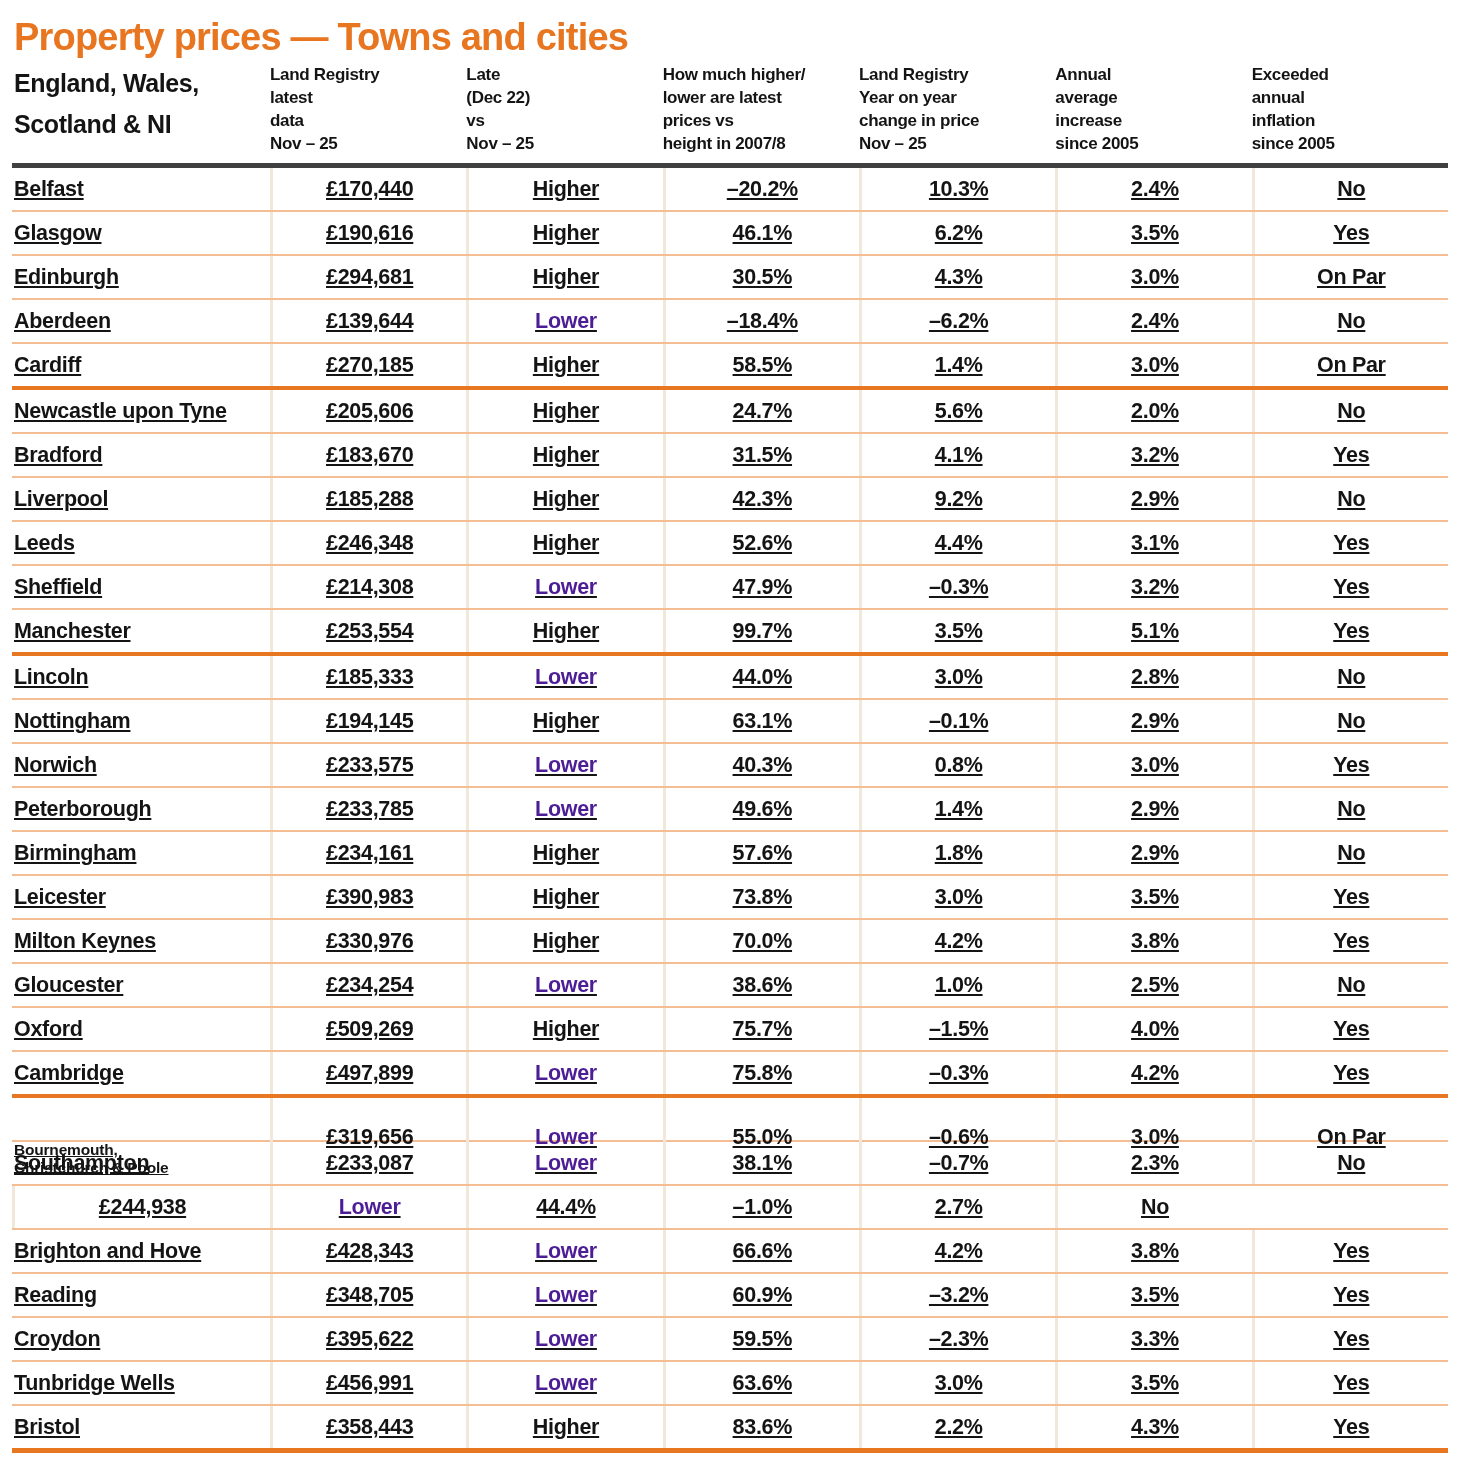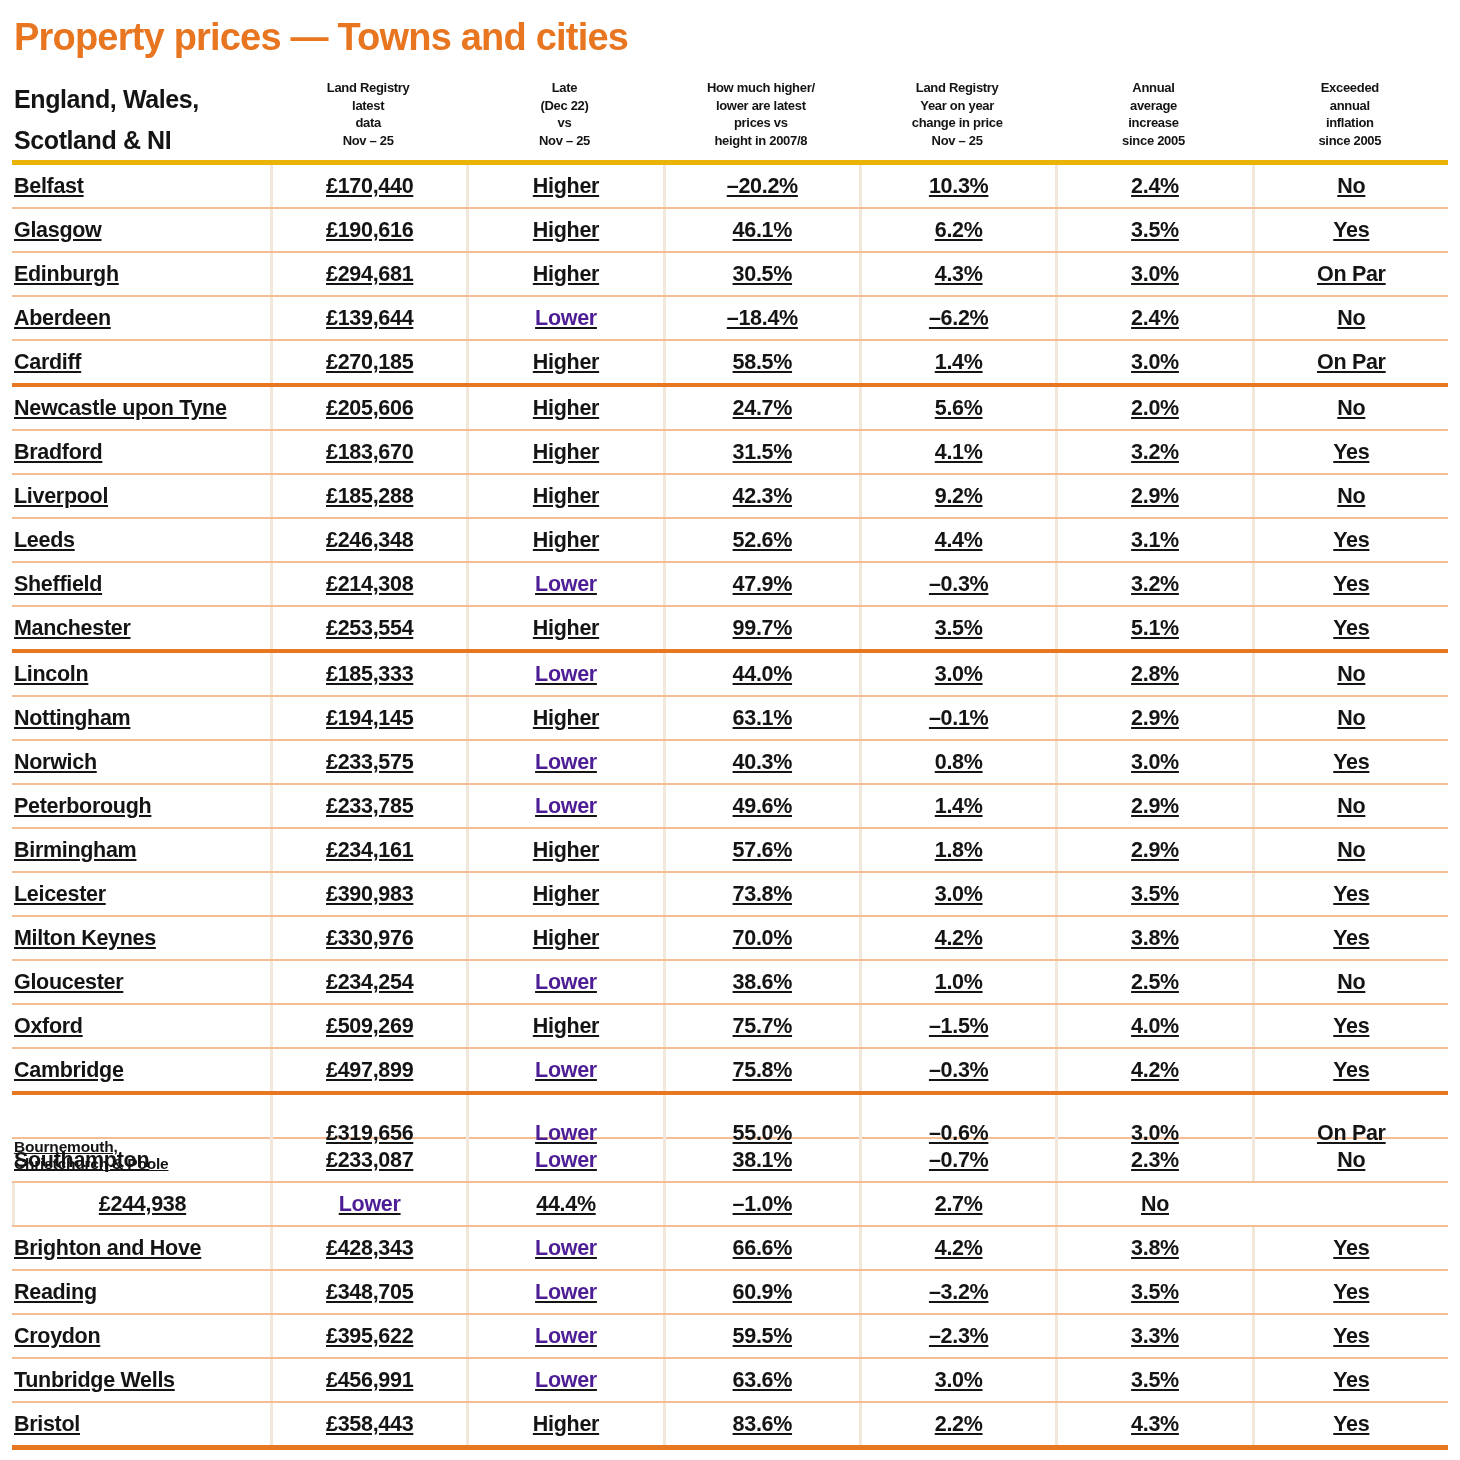--- a/index.html
+++ b/index.html
@@ -9,37 +9,36 @@
     color: #141414;
     overflow: hidden;
   }
   .wrap { padding: 8px 12px 0 12px; }
 
   .title {
     color: #e87520;
     font-size: 38px;
     font-weight: bold;
     letter-spacing: -0.8px;
-    margin: 8px 0 18px 2px;
+    margin: 8px 0 2px 2px;
   }
 
   .grid-row {
     display: grid;
     grid-template-columns: 258px repeat(6, 1fr);
   }
 
   .header-row {
-    border-bottom: 5px solid #eab308;
-    padding-bottom: 0;
+    border-bottom: 5px solid #404040;
+    padding-bottom: 8px;
     align-items: start;
   }
   .hcell {
-    font-size: 13px;
+    font-size: 17px;
     font-weight: bold;
-    text-align: center;
     line-height: 1.36;
     white-space: pre-line;
     letter-spacing: -0.3px;
     padding-top: 2px;
   }
   .hcell.region {
     text-align: left;
     font-size: 25px;
     line-height: 1.62;
     padding-left: 2px;

